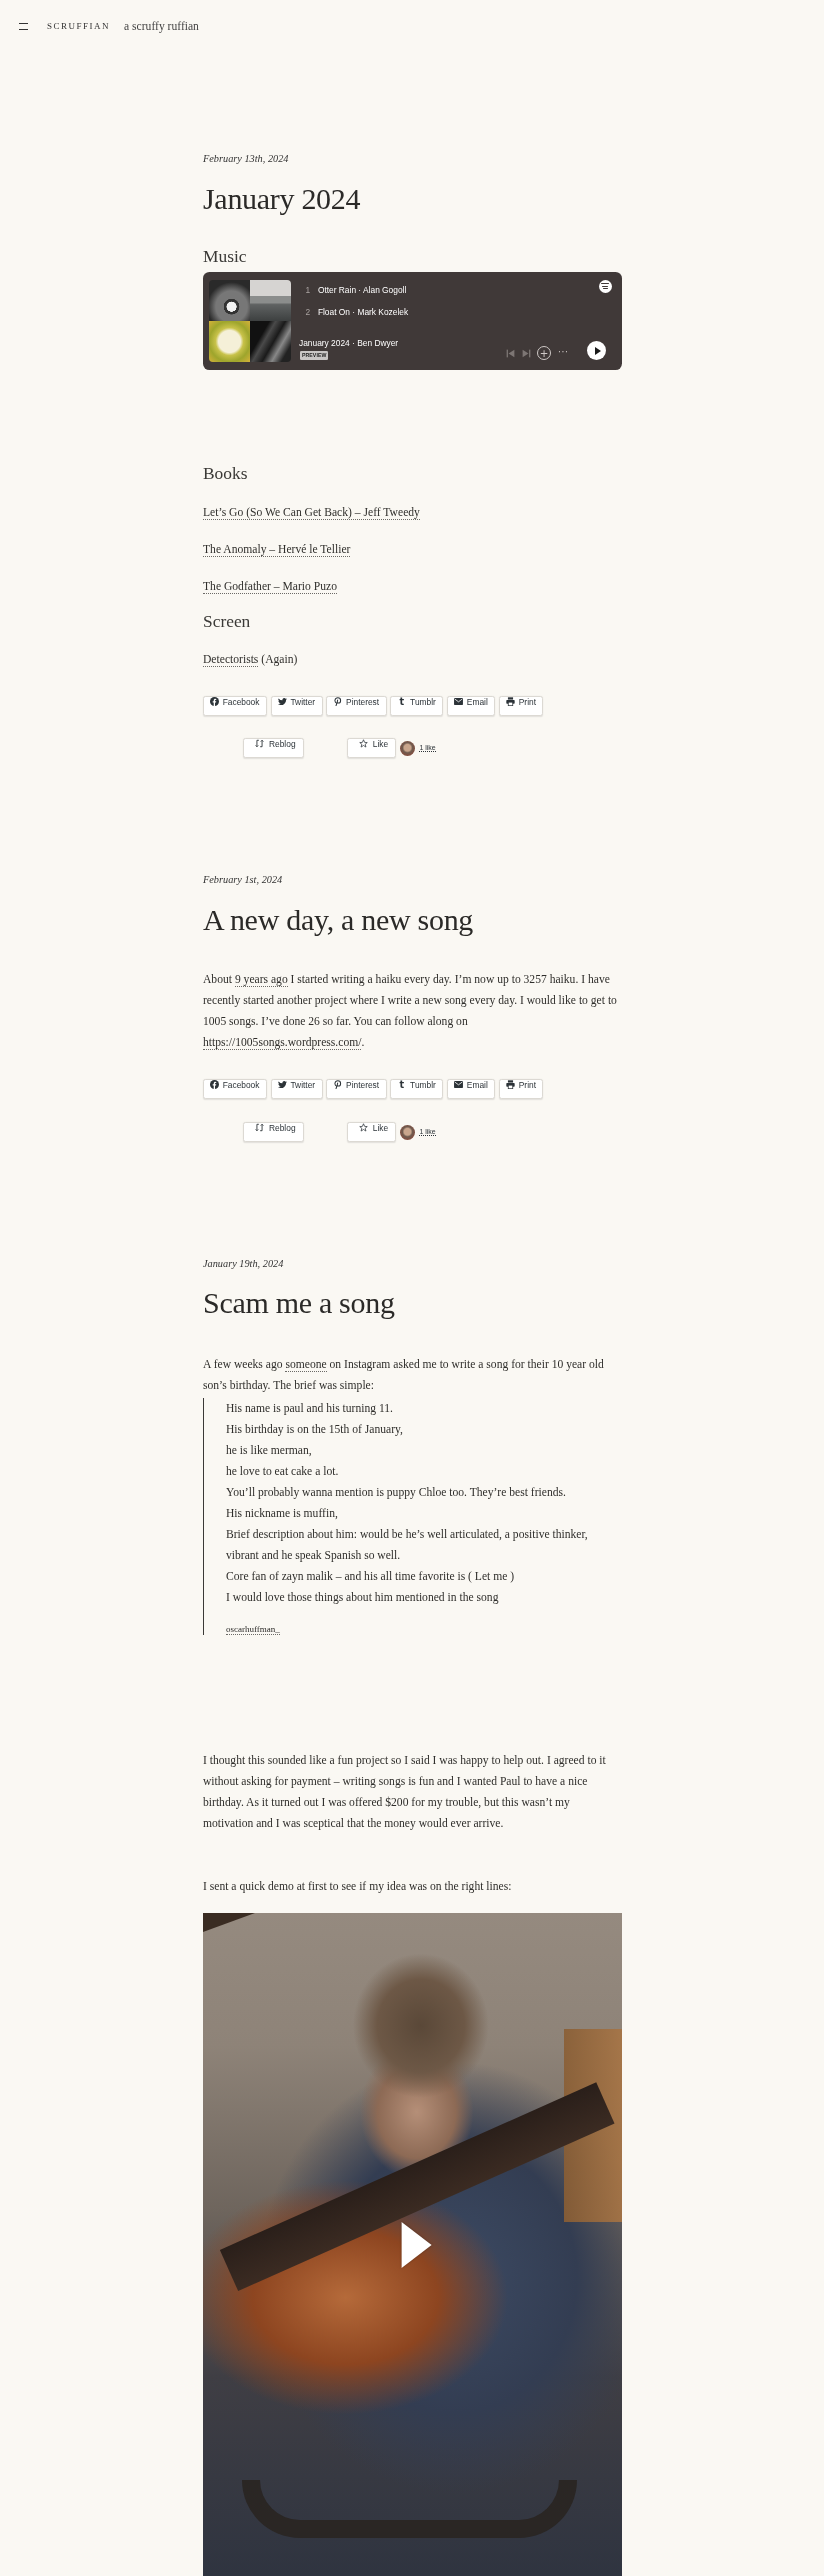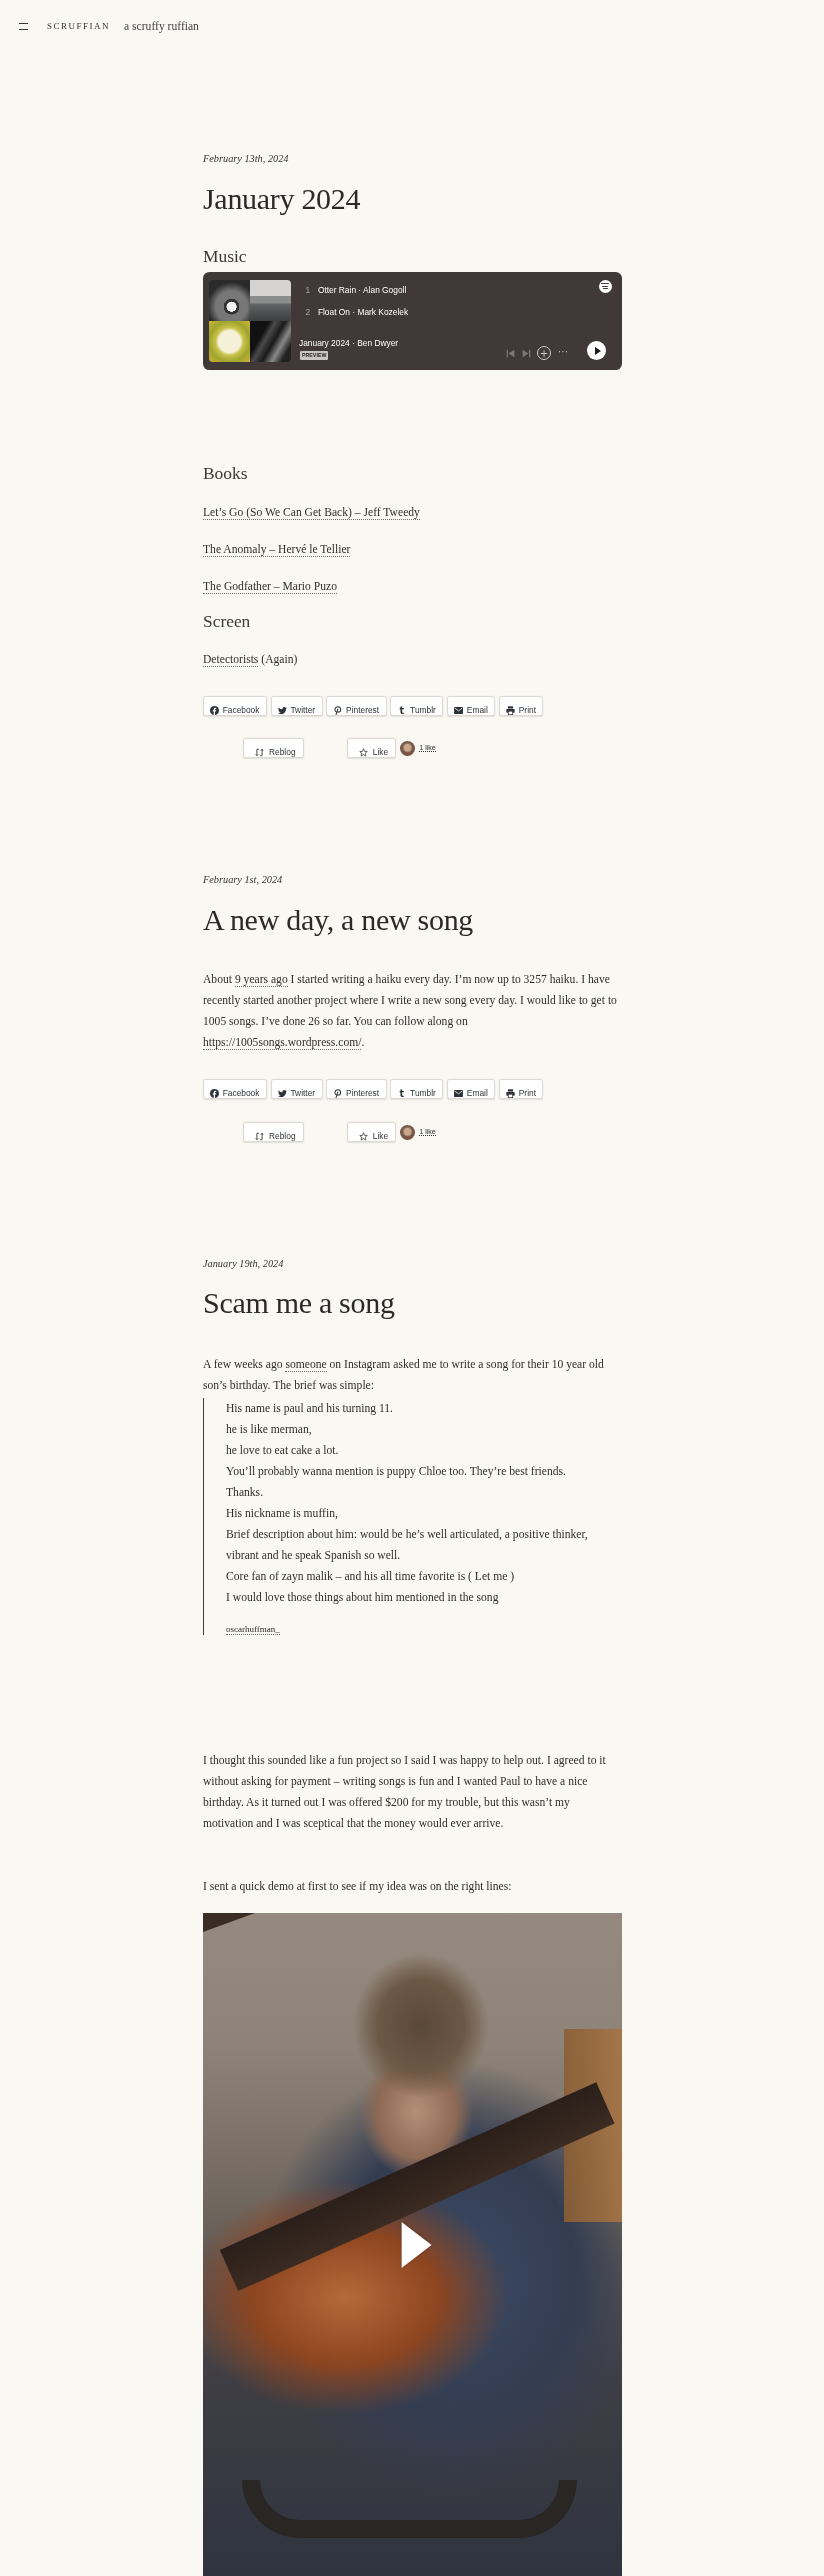--- a/index.html
+++ b/index.html
@@ -46,21 +46,21 @@
   .sp-ctrl { position: absolute; top: 77px; display: flex; align-items: center; justify-content: center; }
   .sp-prev { left: 303px; width: 9px; height: 9px; }
   .sp-next { left: 319px; width: 9px; height: 9px; }
   .sp-add { left: 334px; width: 14px; height: 14px; top: 74px; border: 1.2px solid #cfc9c7; border-radius: 50%; color: #cfc9c7; font-family: "DejaVu Sans", sans-serif; font-size: 10.3px; line-height: 1; }
   .sp-more { left: 355px; top: 75px; color: #cfc9c7; font-family: "DejaVu Sans", sans-serif; font-size: 9px; letter-spacing: 0.6px; }
   .sp-play { position: absolute; left: 384px; top: 69px; width: 19.3px; height: 19.3px; border-radius: 50%; background: #fff; display: flex; align-items: center; justify-content: center; }
   .sp-play::after { content: ""; border-left: 6.4px solid #1a1a1a; border-top: 4.2px solid transparent; border-bottom: 4.2px solid transparent; margin-left: 1.9px; }
 
   
   .share-row, .like-row { position: absolute; left: 203px; display: flex; gap: 3.9px; font-family: "Liberation Sans", "DejaVu Sans", sans-serif; }
-  .sbtn { height: 20px; border: 0.6px solid #dcd9d3; border-radius: 2.6px; background: #fff; box-shadow: 0 0.6px 1.3px rgba(0,0,0,0.10); display: flex; align-items: flex-end; padding: 0 6.4px 0 5.8px; gap: 3.9px; font-size: 8.4px; color: #2c3338; cursor: pointer; }
+  .sbtn { height: 20px; border: 0.6px solid #dcd9d3; border-radius: 2.6px; background: #fff; box-shadow: 0 0.6px 1.3px rgba(0,0,0,0.10); display: flex; align-items: flex-start; padding: 0 6.4px 0 5.8px; gap: 3.9px; font-size: 8.4px; color: #2c3338; cursor: pointer; }
   .sbtn .ico { width: 9px; height: 9px; display: flex; align-items: center; justify-content: center; font-weight: bold; font-size: 8.4px; color: #2c3338; }
   .like-row { align-items: center; gap: 3.2px; }
   .like-row .sbtn { padding: 0 7px 0 11px; gap: 5px; margin-left: 40px; }
   .avatar { width: 15px; height: 15px; border-radius: 50%; background: radial-gradient(circle at 50% 45%, #c9a58c 0 30%, #6f5a4e 45%, #8a4a3a 80%); margin-left: 0.6px; }
   .likes-count { font-size: 7px; color: #2c3338; border-bottom: 0.6px dotted #2c3338; line-height: 7.7px; margin-left: 1.3px; }
 
   
   .quote { position: absolute; left: 203px; top: 1398px; width: 419px; border-left: 1px solid #3a3936; padding-left: 22px; }
   .quote p { font-size: 11.6px; line-height: 21px; color: #2f2e2b; }
   .quote .cite { font-size: 9px; line-height: 10.3px; margin-top: 15.5px; display: inline-block; padding-bottom: 0.6px; }
@@ -295,24 +295,24 @@
   <div class="avatar"></div>
   <a class="likes-count">1 like</a>
 </div>
 
 <div class="col post-date" style="top:1258px">January 19th, 2024</div>
 <h1 class="col post-title" style="top:1286px">Scam me a song</h1>
 <p class="col body-text" style="top:1354px"><span>A few weeks ago </span><a class="dotted">someone</a><span> on Instagram asked me to write a song for their 10 year old son’s birthday. The brief was simple:</span></p>
 
 <blockquote class="quote">
   <p>His name is paul and his turning 11.</p>
+  <p>His birthday is on the 15th of January,</p>
   <p>he is like merman,</p>
   <p>he love to eat cake a lot.</p>
   <p>You’ll probably wanna mention is puppy Chloe too. They’re best friends.</p>
-  <p>Thanks.</p>
   <p>His nickname is muffin,</p>
   <p>Brief description about him: would be he’s well articulated, a positive thinker, vibrant and he speak Spanish so well.</p>
   <p>Core fan of zayn malik – and his all time favorite is ( Let me )</p>
   <p>I would love those things about him mentioned in the song</p>
   <a class="cite dotted">oscarhuffman_</a>
 </blockquote>
 
 <p class="col body-text" style="top:1750px">I thought this sounded like a fun project so I said I was happy to help out. I agreed to it without asking for payment – writing songs is fun and I wanted Paul to have a nice birthday. As it turned out I was offered $200 for my trouble, but this wasn’t my motivation and I was sceptical that the money would ever arrive.</p>
 <p class="col body-text" style="top:1876px">I sent a quick demo at first to see if my idea was on the right lines:</p>
 

